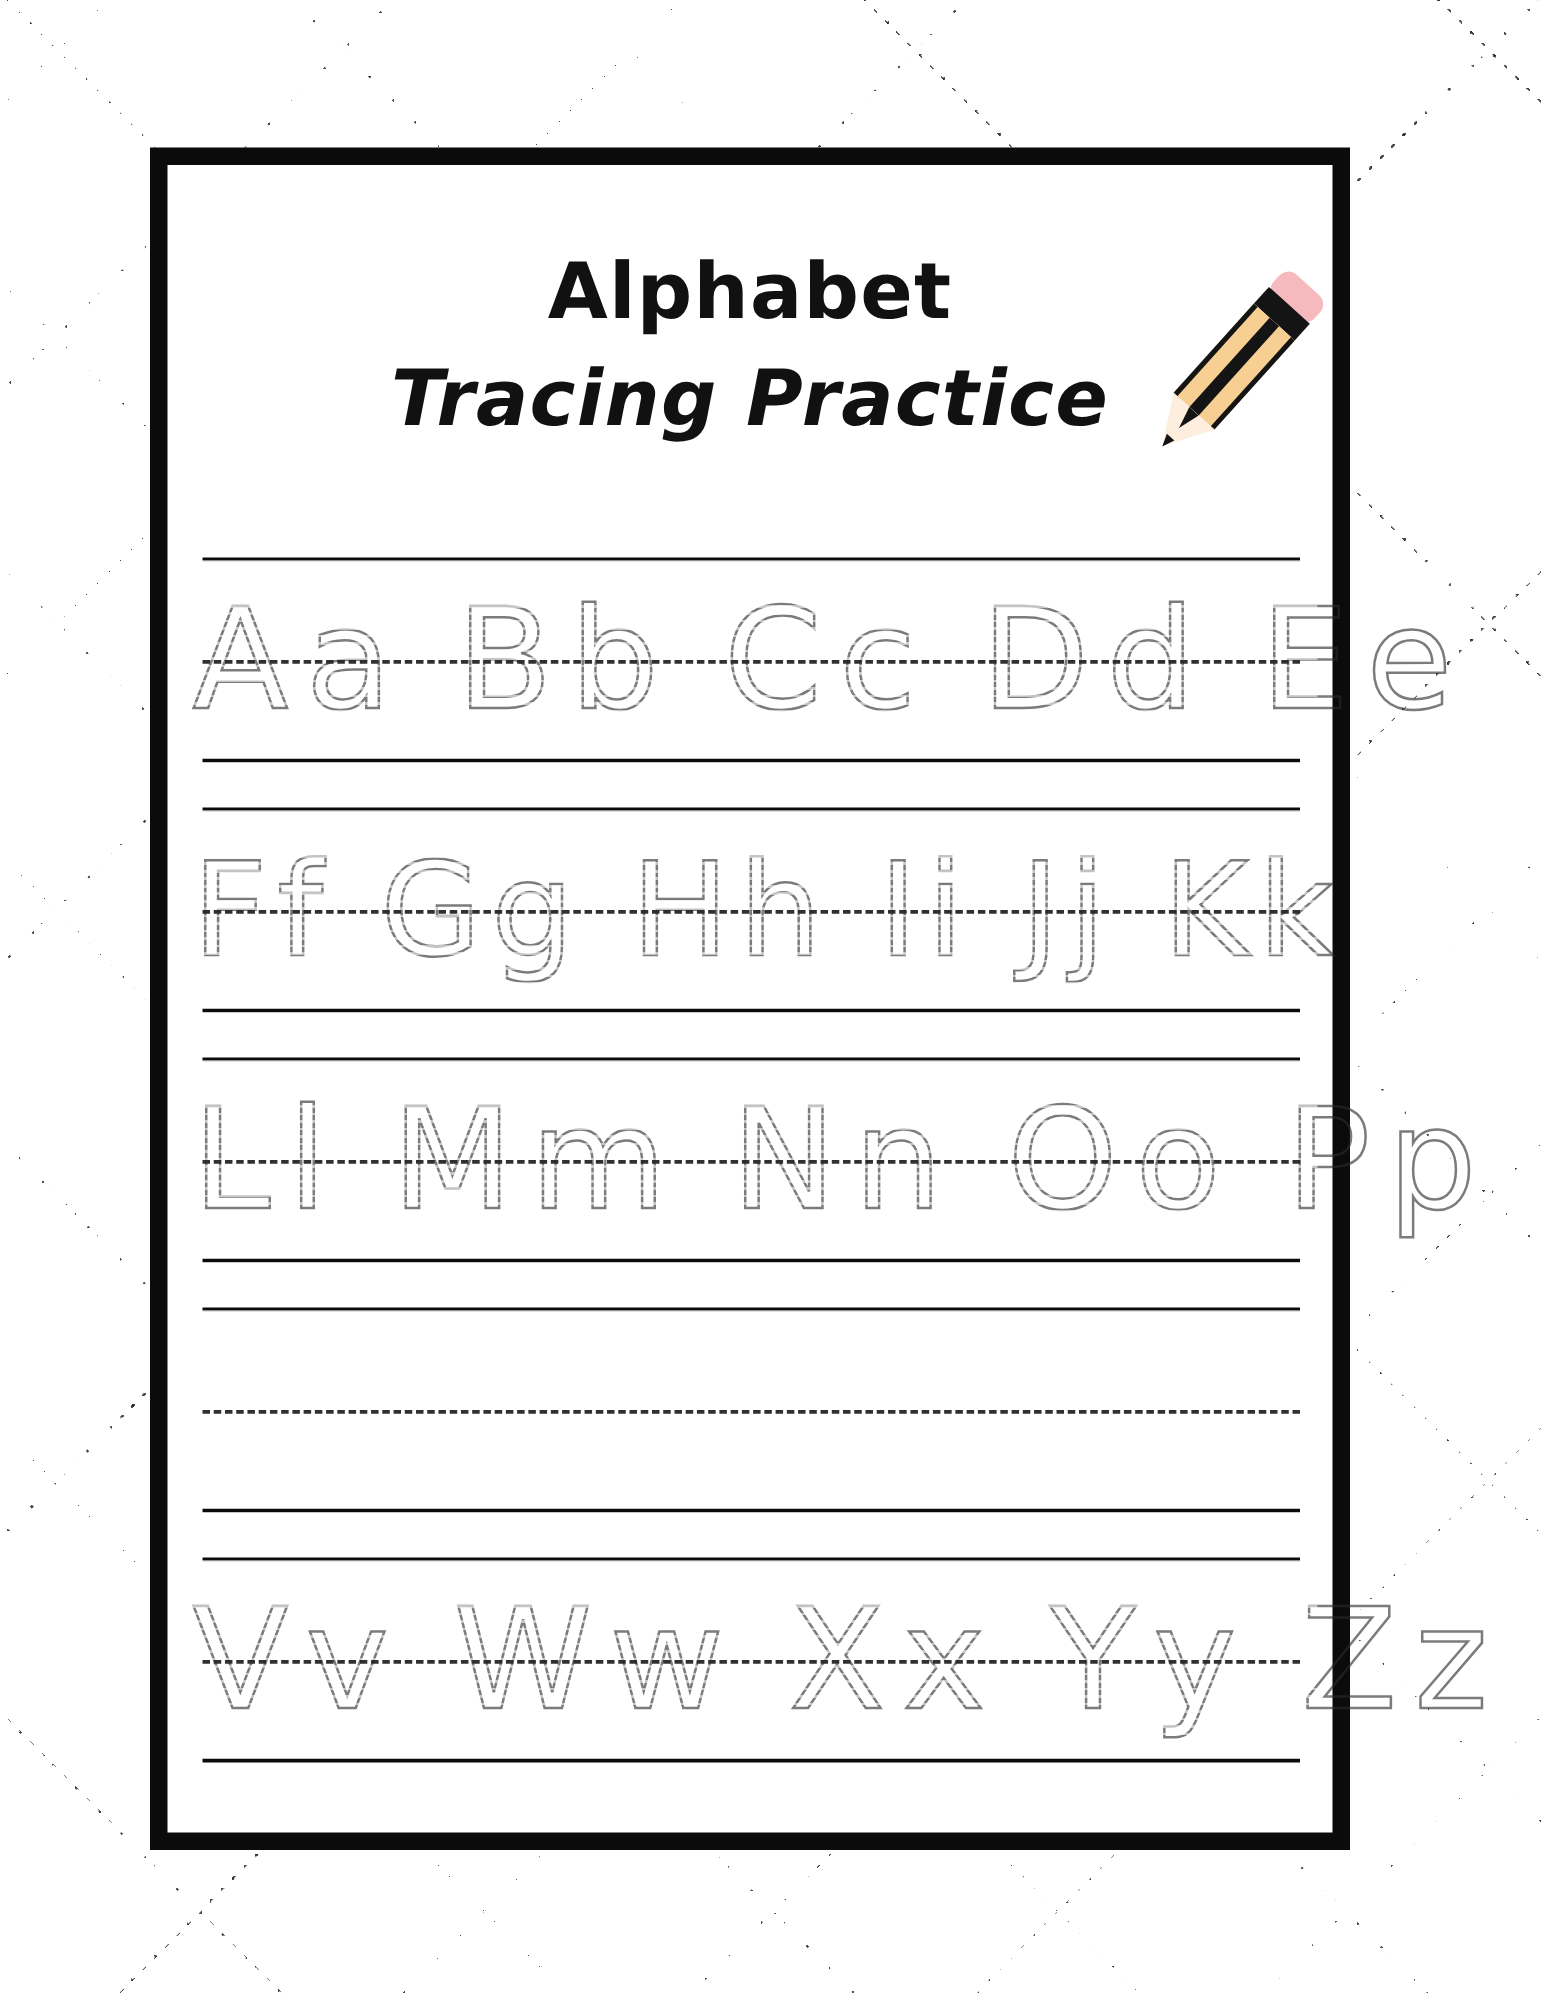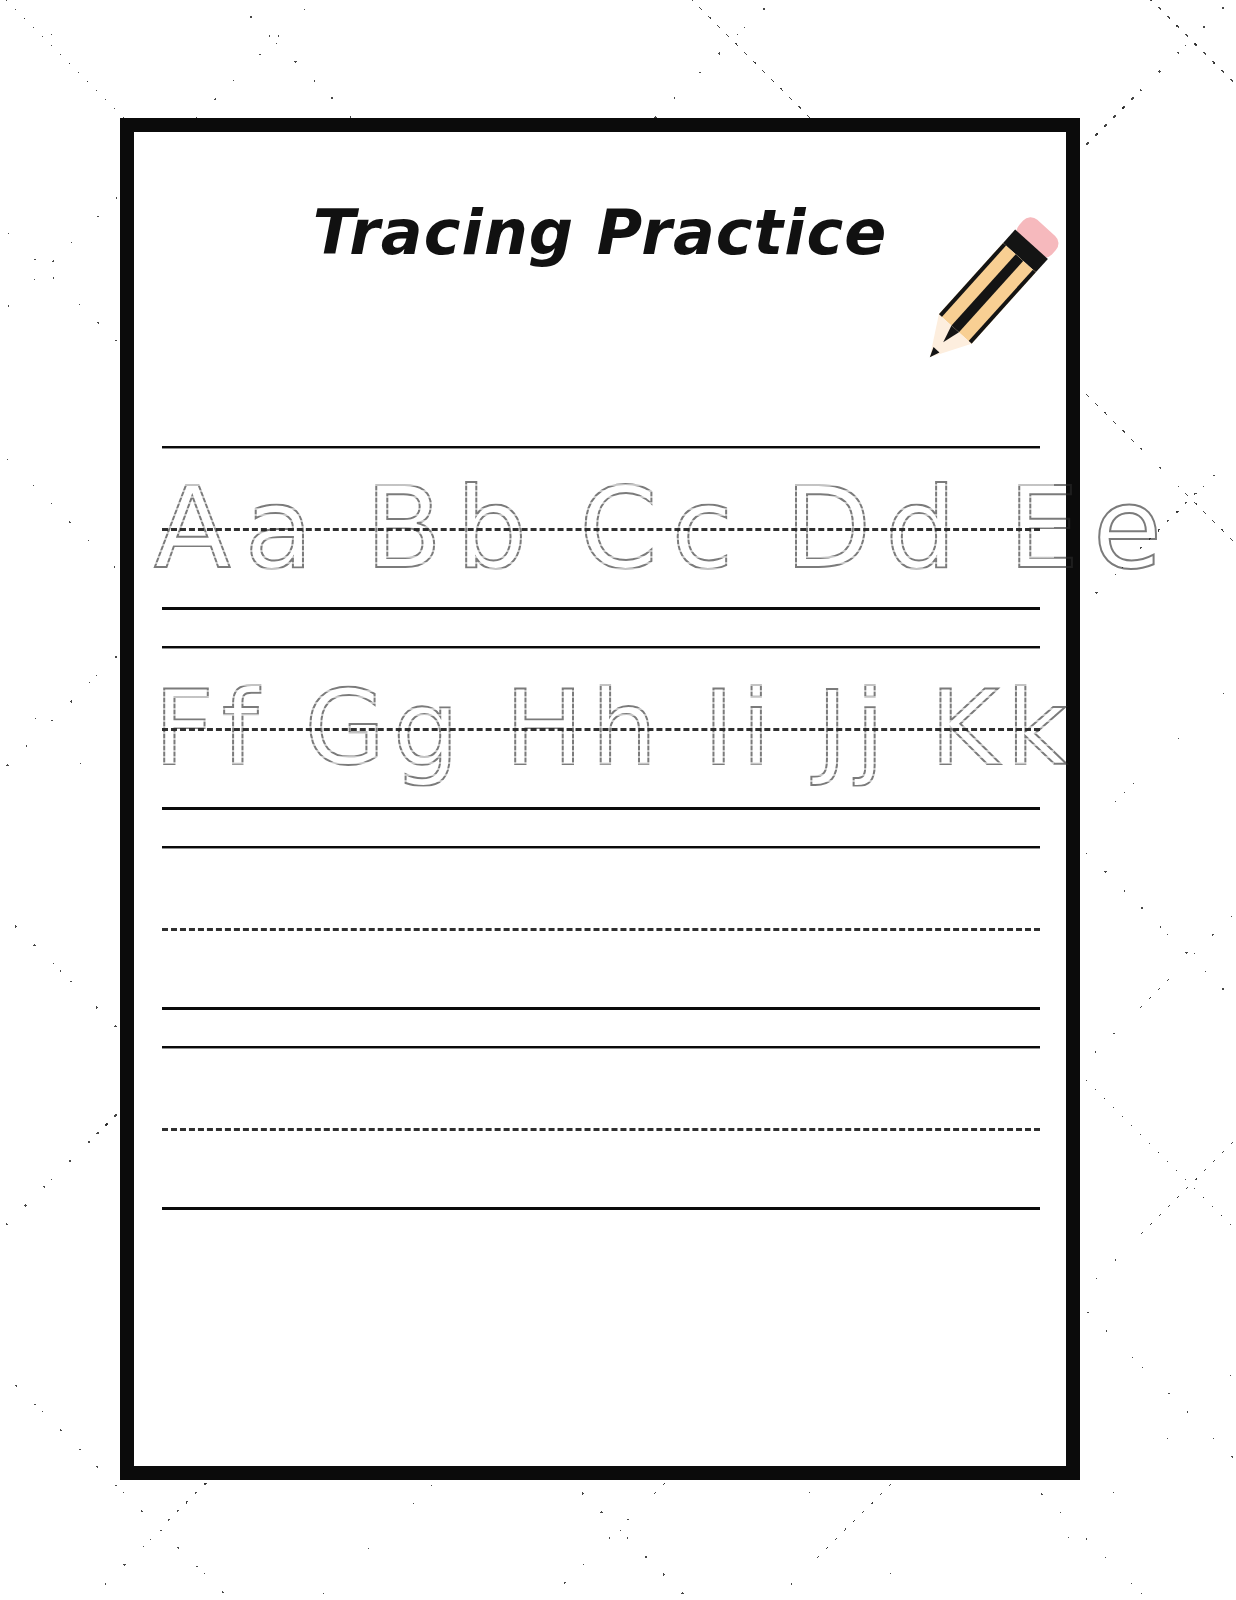--- a/index.html
+++ b/index.html
@@ -150,20 +150,21 @@
 </style>
 </head>
 <body>
 
 <div class="bg-pattern"></div>
 <div class="bg-dots"></div>
 
 <div class="sheet">
 
   <div class="title-area">
+    <div class="title-line l1">Alphabet</div>
     <div class="title-line l2">Tracing Practice</div>
 
     <svg class="pencil" viewBox="0 0 200 190" xmlns="http://www.w3.org/2000/svg">
       <g transform="rotate(42 100 95)">
 
         <rect x="78" y="2" width="44" height="26" rx="10" fill="#f6b9bd"></rect>
 
         <rect x="78" y="24" width="44" height="18" fill="#141414"></rect>
 
         <rect x="78" y="42" width="44" height="96" fill="#f8cf93"></rect>
@@ -199,26 +200,38 @@
       <div class="letters" style="font-size:104px; letter-spacing:8px;text-decoration:underline;">
         <span class="pair">Ff</span><span class="pair">Gg</span><span class="pair">Hh</span><span class="pair">Ii</span><span class="pair">Jj</span><span class="pair">Kk</span>
       </div>
       <div class="dotmask"></div>
     </div>
 
     <div class="trace-row">
       <div class="rule top"></div>
       <div class="rule mid"></div>
       <div class="rule bottom"></div>
-      <div class="dotmask"></div>
-    </div>
-
-    <div class="trace-row">
-      <div class="rule top"></div>
-      <div class="rule mid"></div>
-      <div class="rule bottom"></div>
-      <div class="dotmask"></div>
-    </div>
-
+      <div class="letters">
+        <span class="pair">Ll</span><span class="pair">Mm</span><span class="pair">Nn</span><span class="pair">Oo</span><span class="pair">Pp</span>
+      </div>
+      <div class="dotmask"></div>
+    </div>
+
+    <div class="trace-row">
+      <div class="rule top"></div>
+      <div class="rule mid"></div>
+      <div class="rule bottom"></div>
+      <div class="dotmask"></div>
+    </div>
+
+    <div class="trace-row">
+      <div class="rule top"></div>
+      <div class="rule mid"></div>
+      <div class="rule bottom"></div>
+      <div class="letters">
+        <span class="pair">Vv</span><span class="pair">Ww</span><span class="pair">Xx</span><span class="pair">Yy</span><span class="pair">Zz</span>
+      </div>
+      <div class="dotmask"></div>
+    </div>
 
     <div class="footer-space"></div>
   </div>
 </div>
 
 </body></html>

